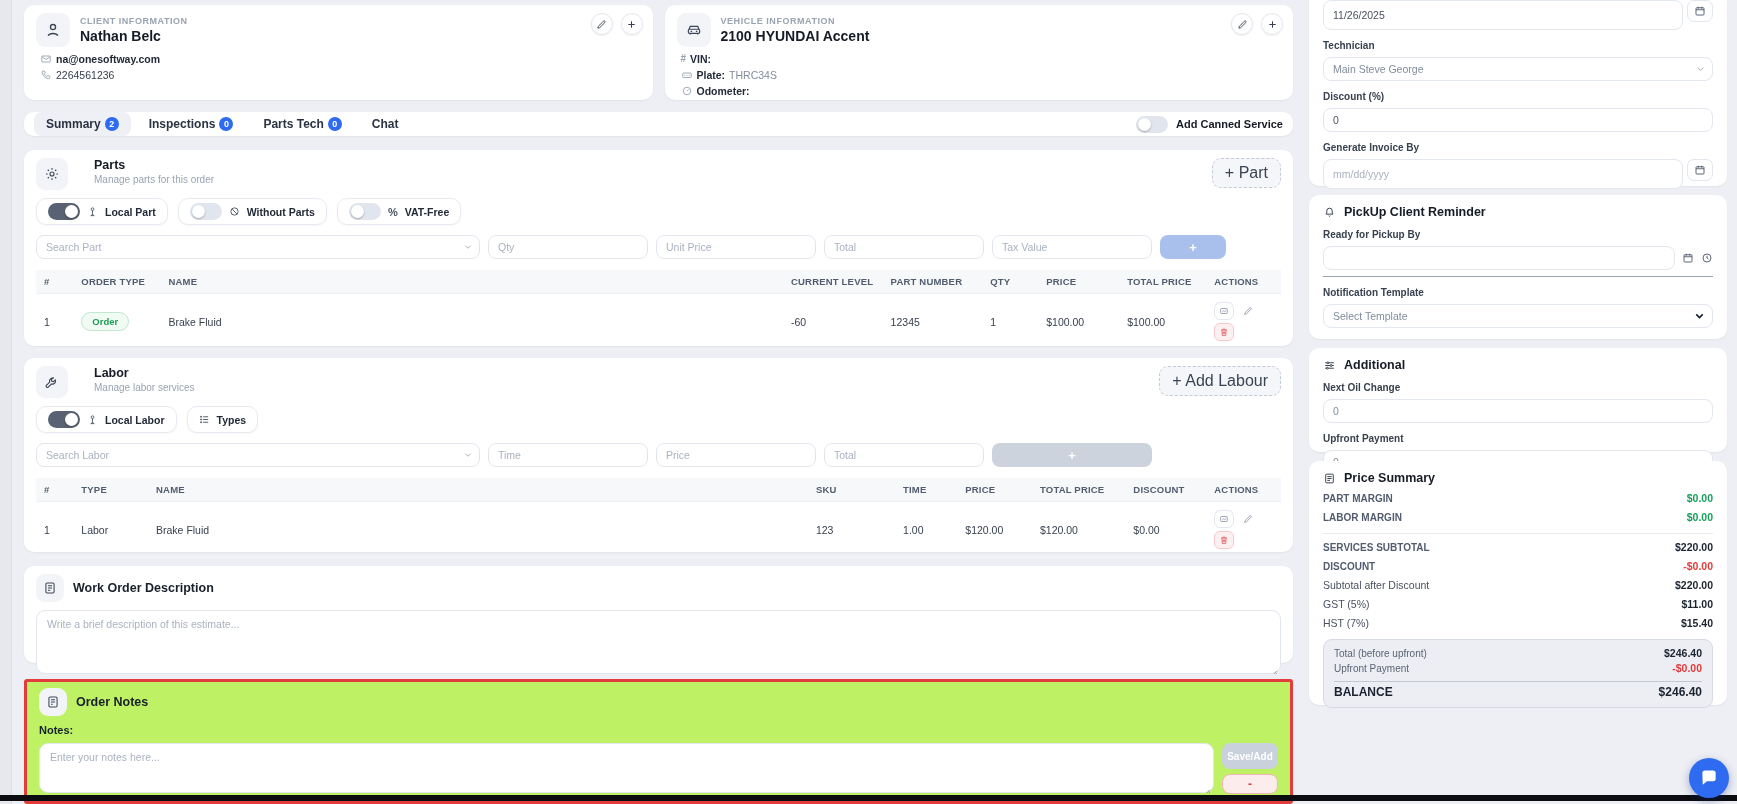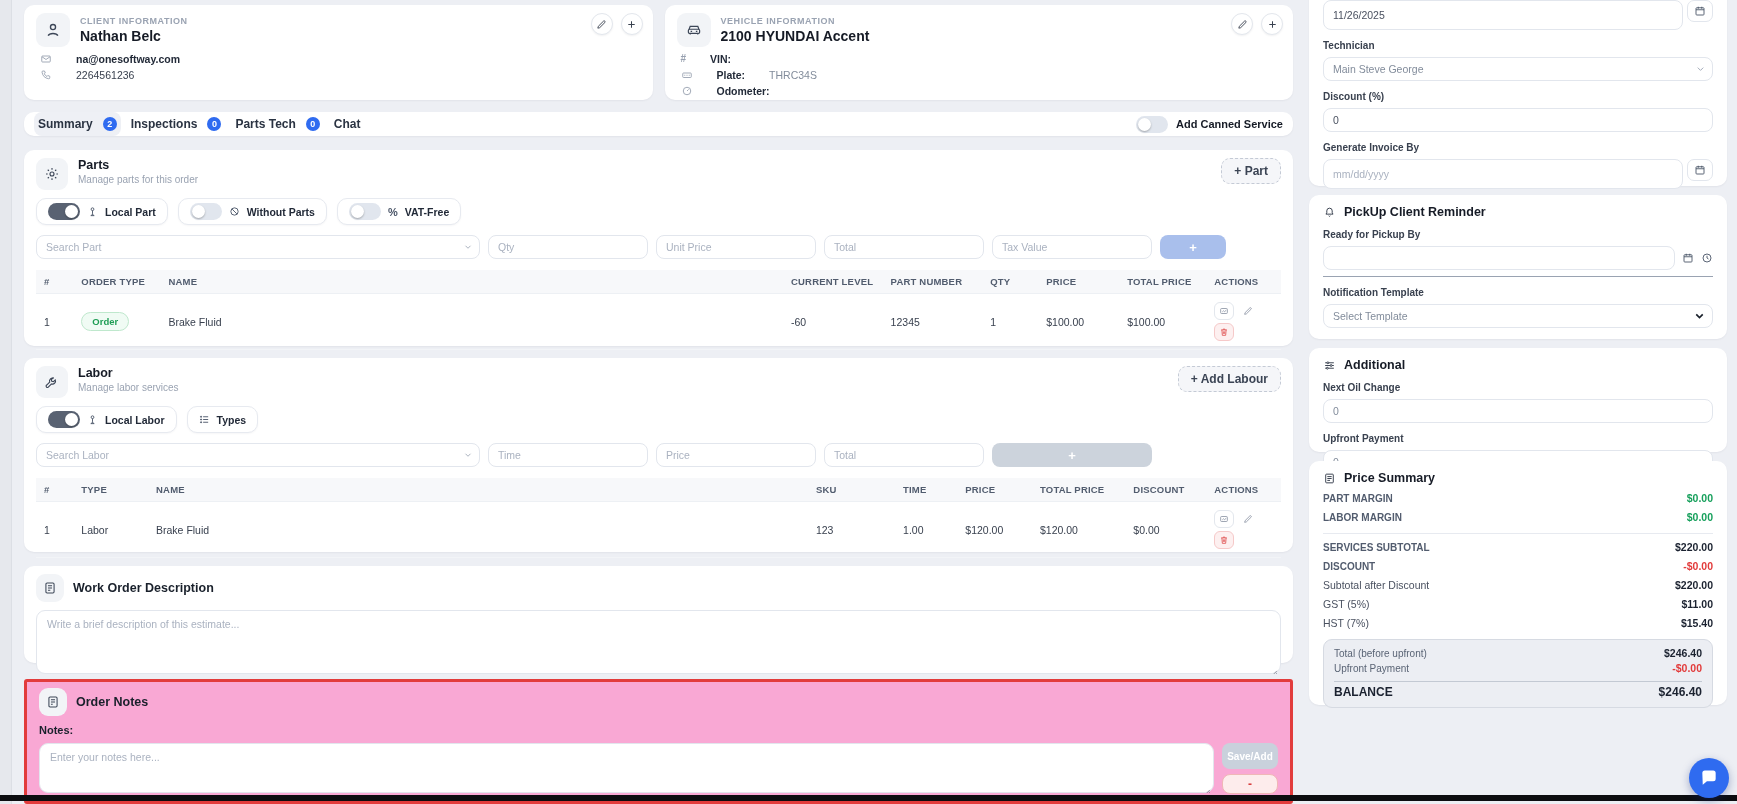--- a/index.html
+++ b/index.html
@@ -12,60 +12,60 @@
 
   
   .top-cards { display:flex; gap:12px; height:95px; }
   .top-cards .card { flex:1; padding:8px 12px; position:relative; }
   .id-head { display:flex; gap:10px; align-items:center; }
   .id-iconbox { width:34px; height:34px; border-radius:9px; background:#f2f4f7; color:#3c4657;
     display:flex; align-items:center; justify-content:center; }
   .id-label { font-size:9px; font-weight:bold; letter-spacing:.06em; color:#9aa3b2; }
   .id-name { font-size:14px; font-weight:bold; color:#161b26; margin-top:2px; }
   .id-rows { margin-top:6px; display:flex; flex-direction:column; gap:4px; }
-  .id-row { display:flex; align-items:flex-start; gap:24px; font-size:10.5px; color:#39414f; padding-left:4px; }
+  .id-row { display:flex; align-items:flex-start; gap:4px; font-size:10.5px; color:#39414f; padding-left:4px; }
   .id-row .ric { color:#98a1b0; display:flex; }
   .id-row b { color:#222a38; }
   .id-row .muted-val { color:#828c9b; }
   .corner-btns { position:absolute; top:8px; right:10px; display:flex; gap:8px; }
   .round-btn { width:22px; height:22px; border-radius:50%; border:1px solid #e3e7ed; background:#fff;
     color:#39414f; display:flex; align-items:center; justify-content:center; cursor:pointer; font-size:12px;
     box-shadow:0 1px 2px rgba(16,24,40,.06); }
 
   
   .tabsbar { margin-top:12px; height:32px; display:flex; align-items:center; padding:0 10px; }
   .tabs { display:flex; align-items:center; gap:6px; }
-  .tab { display:flex; align-items:flex-end; gap:10px; padding:5px 4px; border-radius:8px;
+  .tab { display:flex; align-items:flex-end; gap:4px; padding:5px 12px; border-radius:8px;
     font-size:12px; font-weight:bold; color:#2a3342; cursor:pointer; }
   .tab.active { background:#eef0f5; }
   .badge { min-width:14px; height:14px; border-radius:50%; background:#2f6bf0; color:#fff;
     font-size:9px; font-weight:bold; display:flex; align-items:center; justify-content:center; padding:0 2px; }
   .tabsbar .spacer { flex:1; }
   .canned { display:flex; align-items:center; gap:8px; font-size:11px; font-weight:bold; color:#161b26; }
 
   
   .switch { width:32px; height:17px; border-radius:9px; background:#e1e6ee; position:relative; flex:none; cursor:pointer; }
   .switch::after { content:""; position:absolute; width:13px; height:13px; border-radius:50%; background:#fff;
     top:2px; left:2px; box-shadow:0 1px 2px rgba(0,0,0,.28); }
   .switch.on { background:#596272; }
   .switch.on::after { left:auto; right:2px; }
   .toggle-box { display:inline-flex; align-items:center; gap:7px; border:1px solid #e7eaf0; border-radius:10px;
     padding:4px 11px; background:#fff; box-shadow:0 1px 2px rgba(16,24,40,.04); font-size:10.5px; font-weight:bold; color:#222a38; }
   .toggle-box .tic { color:#4a5568; display:flex; font-size:11px; }
 
   
   .section { margin-top:14px; padding:8px 12px; }
-  .sec-head { display:flex; align-items:flex-start; gap:10px; }
+  .sec-head { display:flex; align-items:flex-start; gap:26px; }
   .sec-iconbox { width:32px; height:32px; border-radius:9px; background:#f2f4f7; color:#3c4657;
     display:flex; align-items:center; justify-content:center; }
   .sec-title { font-size:12.5px; font-weight:bold; color:#161b26; }
   .sec-sub { font-size:10px; color:#9aa3b2; margin-top:2px; }
   .sec-head .spacer { flex:1; }
   .dashed-btn { border:1px dashed #c4cad5; background:#f5f6f9; border-radius:9px; padding:5px 12px;
-    font-size:12px; font-weight:bold; color:#3b4454; cursor:pointer; }
+    font-size:16px; font-weight:normal; color:#3b4454; cursor:pointer; }
   .toggle-row { display:flex; gap:10px; margin-top:8px; }
   .search-row { display:flex; gap:8px; margin-top:10px; align-items:stretch; }
   .inp { height:24px; border:1px solid #e2e6ed; border-radius:8px; padding:0 9px; font-size:10.5px;
     color:#4a5160; background:#fff; outline:none; font-family:inherit; }
   .inp::placeholder { color:#aab2c0; }
   .sel-wrap { position:relative; display:flex; }
   .sel-wrap .inp { width:100%; padding-right:22px; }
   .sel-chev { position:absolute; right:7px; top:50%; transform:translateY(-50%); color:#9aa3b2; display:flex; }
   .w-search { width:444px; } .w-in { width:160px; }
   .plus-btn { border:none; border-radius:8px; color:#fff; font-size:13px; font-weight:bold; cursor:pointer; }
@@ -87,21 +87,21 @@
 
   
   .wod { margin-top:14px; height:97px; padding:8px 12px; }
   .wod-head { display:flex; align-items:center; gap:9px; }
   .wod-title { font-size:12.5px; font-weight:bold; }
   .ta-wrap { position:relative; margin-top:8px; }
   textarea.ta { width:100%; height:64px; resize:none; border:1px solid #e2e6ed; border-radius:9px;
     padding:7px 10px; font-size:10.5px; font-family:inherit; color:#4a5160; outline:none; }
   textarea.ta::placeholder { color:#aab2c0; }
   .resize-h { position:absolute; right:3px; bottom:3px; color:#6b7280; display:flex; }
-  .notes-box { margin-top:16px; flex:1; border:3px solid #e23c3c; border-radius:3px; background:#f9a8d4;
+  .notes-box { margin-top:16px; flex:1; border:3px solid #e23c3c; border-radius:3px; background:#bef264;
     padding:6px 12px 4px 12px; position:relative; z-index:5; }
   .notes-label { font-size:11px; font-weight:bold; margin-top:8px; }
   .notes-row { display:flex; gap:8px; margin-top:7px; align-items:flex-start; }
   .notes-row .ta-wrap { flex:1; margin-top:0; }
   .notes-side { display:flex; flex-direction:column; gap:5px; width:56px; }
   .save-btn { height:26px; border:none; border-radius:8px; background:#c9d1dc; color:#fff;
     font-size:10px; font-weight:bold; cursor:pointer; }
   .minus-btn { height:20px; border:1px solid #f0b6b6; border-radius:8px; background:#fdecec;
     color:#d84040; font-size:12px; font-weight:bold; cursor:pointer; line-height:1; }
 

